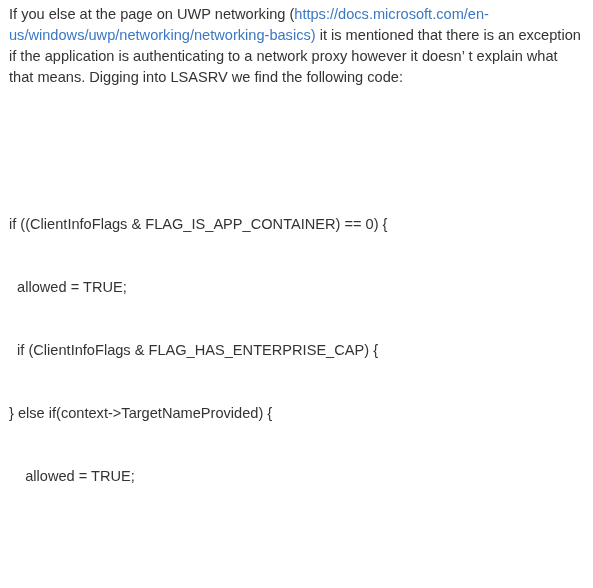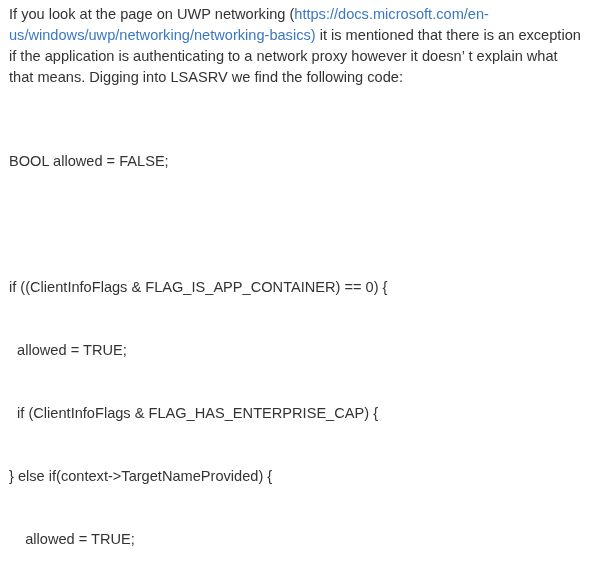--- a/index.html
+++ b/index.html
@@ -54,26 +54,25 @@
   }
   .code-line.blank {
     height: 21px;
   }
 </style>
 </head>
 <body>
 
 <div class="page">
 
-  <p class="para"><span>If you look at the page on UWP networking (</span><a class="inline-link" href="#">https://docs.microsoft.com/en-us/windows/uwp/networking/networking-basics)</a><span> it is mentioned that there is an exception if the application is authenticating to a network proxy however it doesn’  t explain what that means. Digging into LSASRV we find the following code:</span></p>
+  <p class="para"><span>If you else at the page on UWP networking (</span><a class="inline-link" href="#">https://docs.microsoft.com/en-us/windows/uwp/networking/networking-basics)</a><span> it is mentioned that there is an exception if the application is authenticating to a network proxy however it doesn’  t explain what that means. Digging into LSASRV we find the following code:</span></p>
 
   <div class="spacer-line"></div>
 
   <div class="code-block">
-    <div class="code-line">BOOL allowed = FALSE;</div>
     <div class="code-line blank"></div>
     <div class="code-line">if ((ClientInfoFlags &amp; FLAG_IS_APP_CONTAINER) == 0) {</div>
     <div class="code-line">  allowed = TRUE;</div>
     <div class="code-line">  if (ClientInfoFlags &amp; FLAG_HAS_ENTERPRISE_CAP) {</div>
     <div class="code-line">} else if(context-&gt;TargetNameProvided) {</div>
     <div class="code-line">    allowed = TRUE;</div>
     
     
     
     

